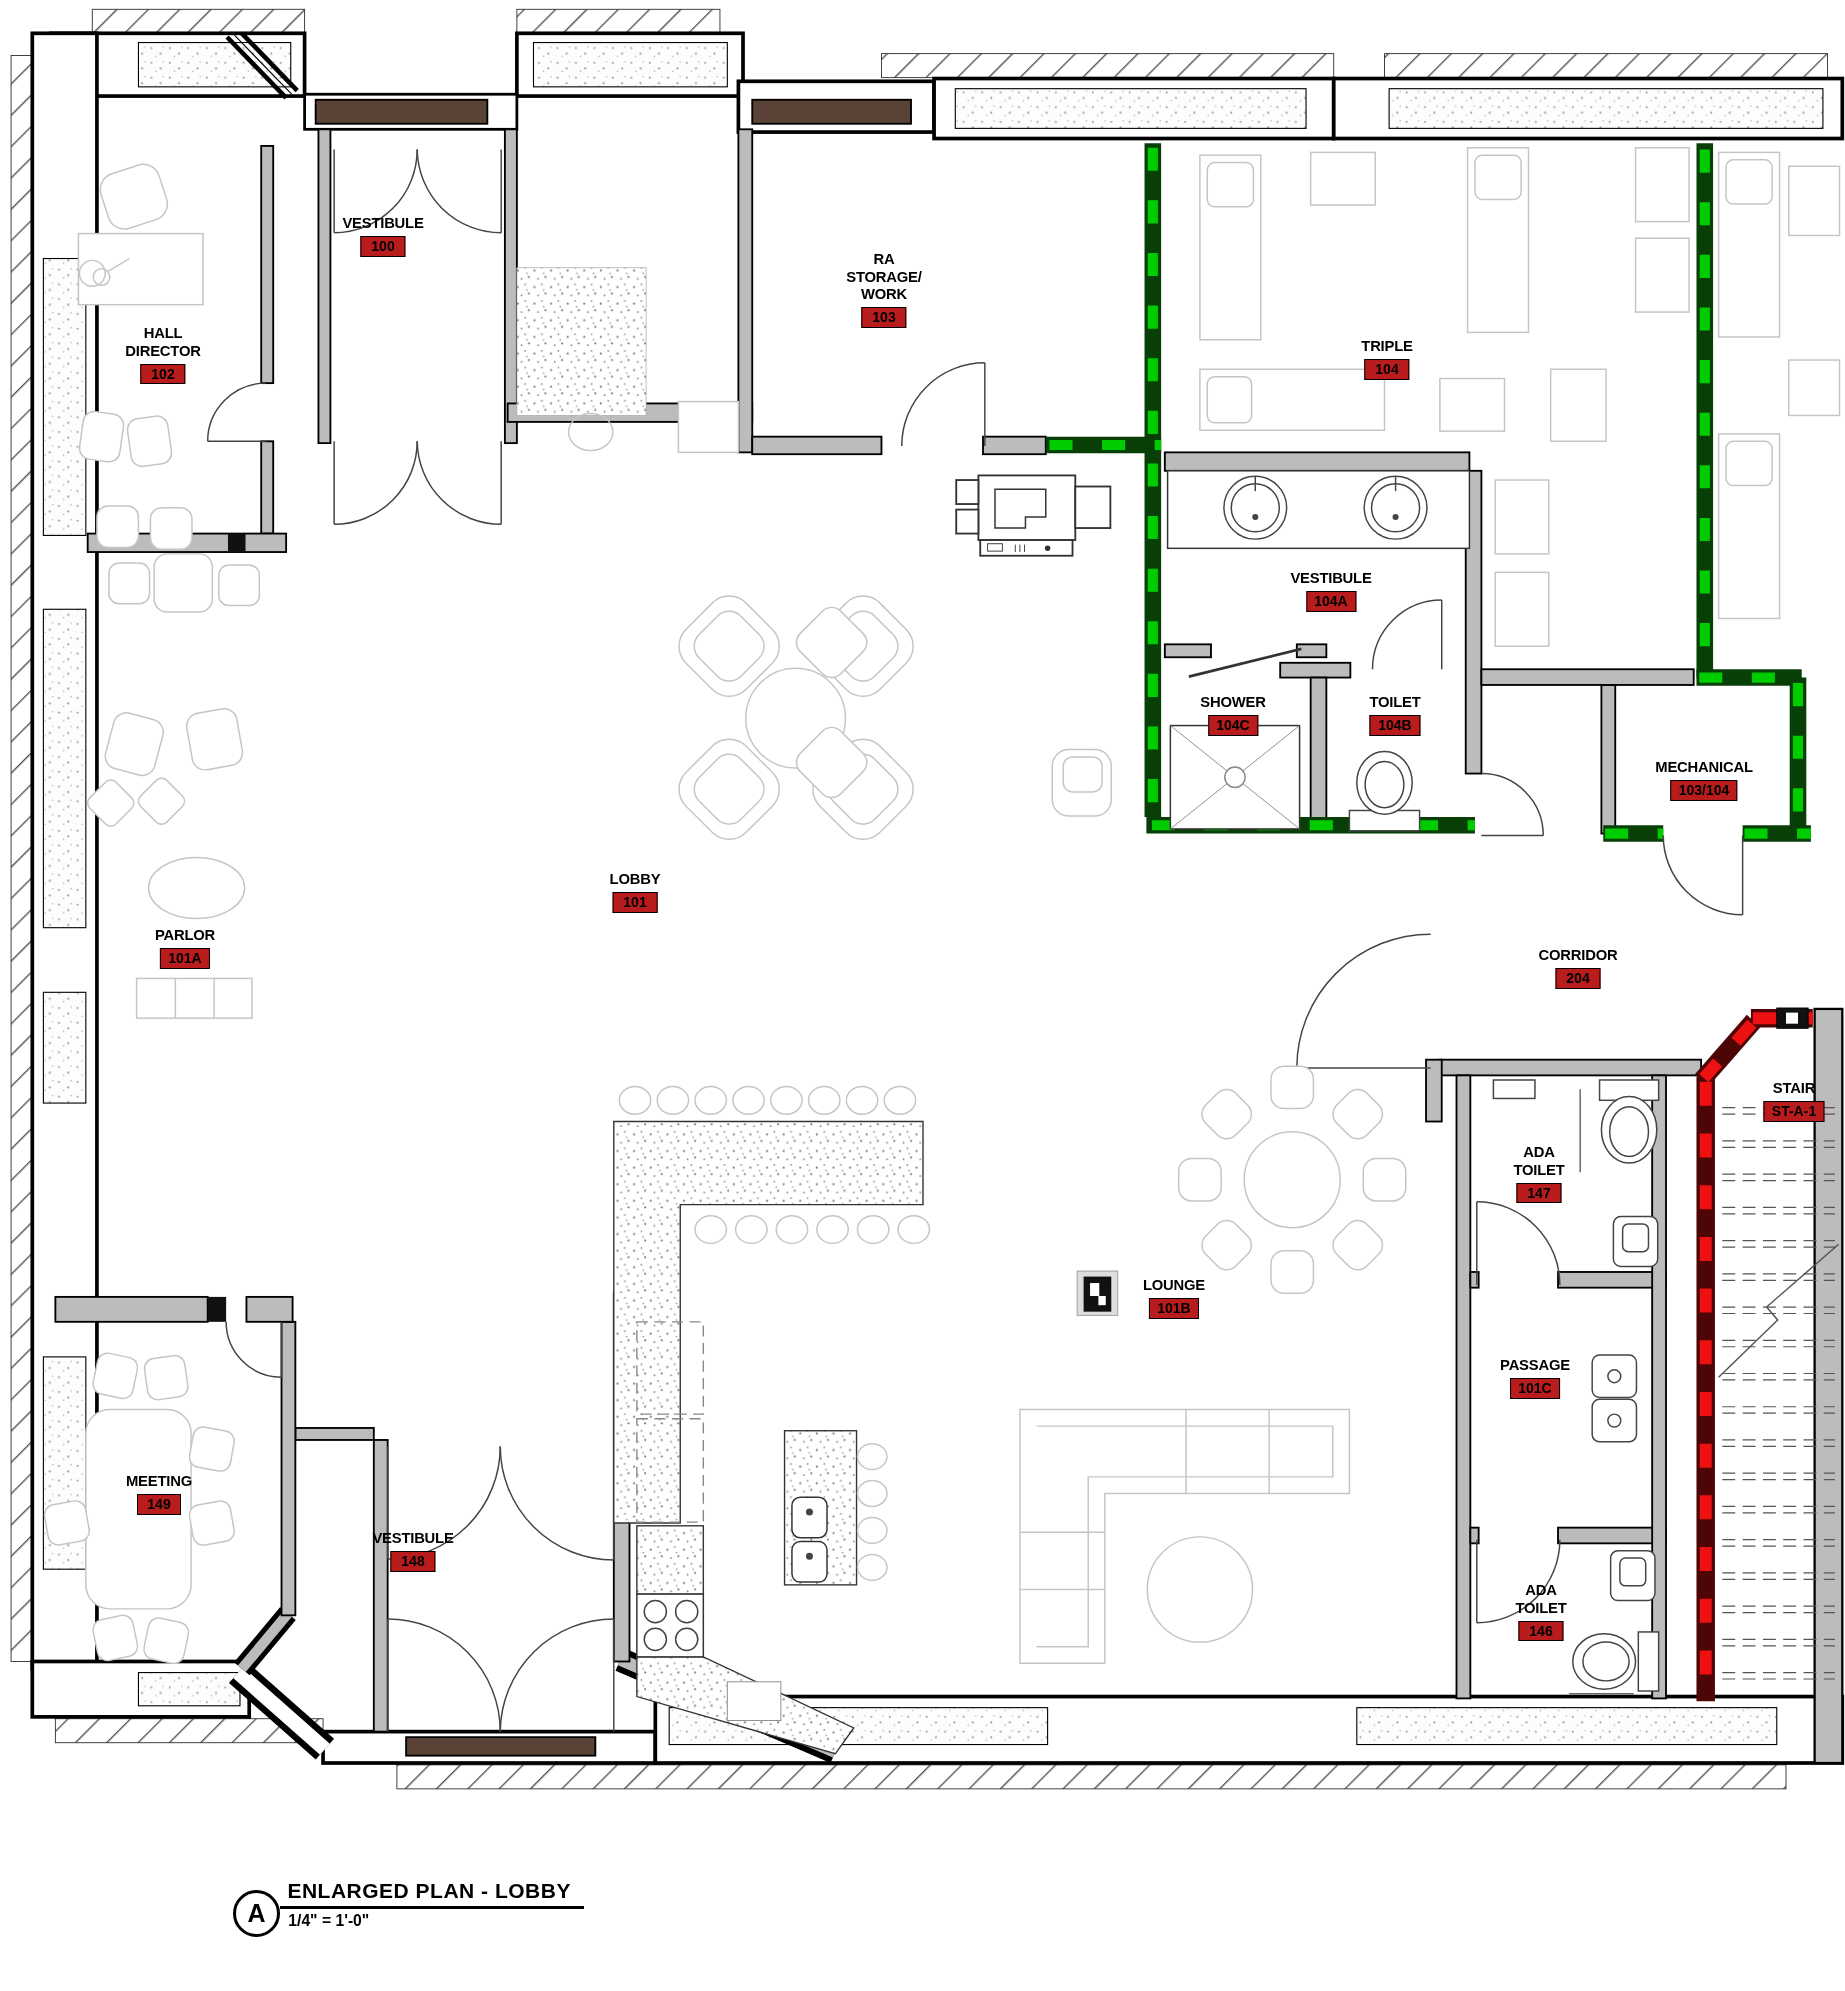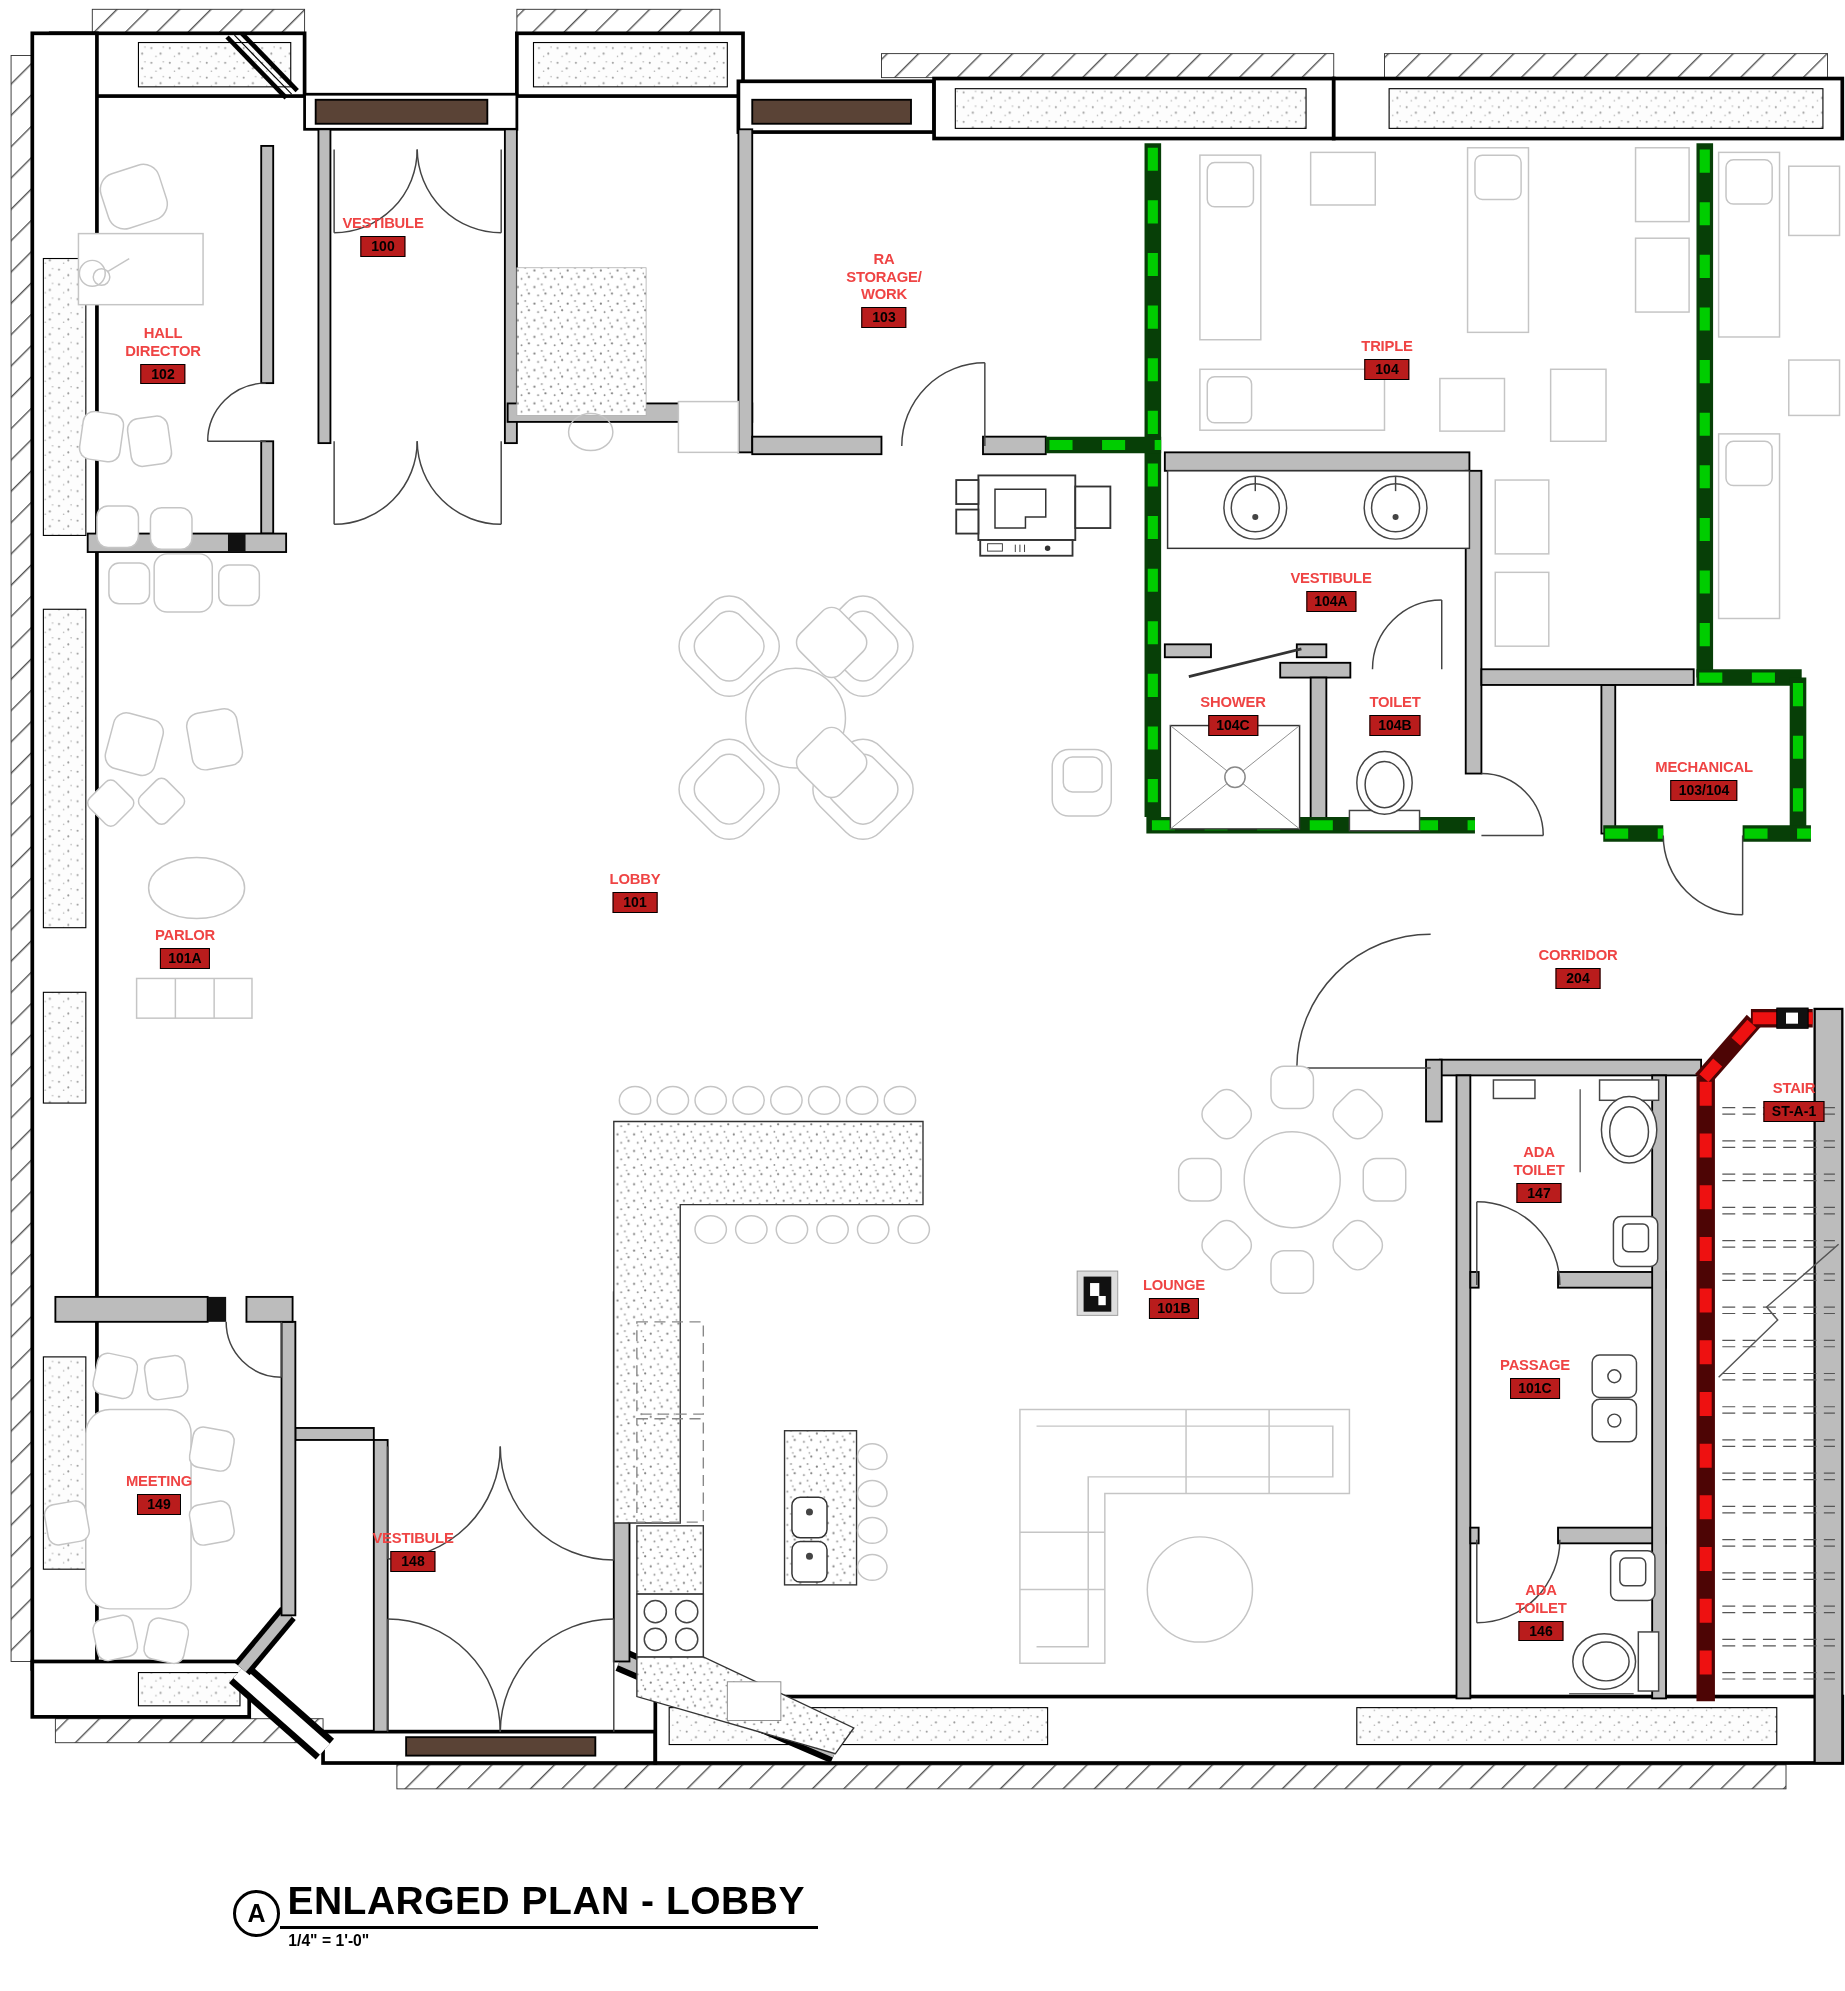--- a/index.html
+++ b/index.html
@@ -2,30 +2,30 @@
 <html style="--green: #00cd00; --greenB: #073f07; --red: #ee1111; --redB: #4d0505; --brown: #5a4336; --furn: #c5c5c5;font-size:14.8px"><head>
 <meta charset="utf-8">
 <style>
   html,body{margin:0;padding:0;background:#fff;}
   .canvas{position:relative;width:1846px;height:1992px;background:#fff;overflow:hidden;
           font-family:"Liberation Sans",sans-serif;}
   svg{position:absolute;left:0;top:0;}
   
   #labels{position:absolute;left:0;top:0;width:100%;height:100%;}
   .rlabel{position:absolute;transform:translateX(-50%);text-align:center;white-space:nowrap;}
-  .rname{font-weight:bold;font-size:14.8px;line-height:17.5px;letter-spacing:-0.2px;color:#ef4444;}
+  .rname{font-weight:bold;font-size:14.8px;line-height:17.5px;letter-spacing:-0.2px;color:#000000;}
   .rnum{display:inline-block;border:1.8px solid #000;background:#b91c1c;padding:0px 7.4px;margin-top:3.7px;
         font-weight:bold;font-size:14px;line-height:18.5px;min-width:28px;color:#000;}
   
   .titleblock{position:absolute;left:233px;top:1879px;display:flex;align-items:flex-start;}
   .tb-circle{width:41px;height:41px;border:3.2px solid #000;border-radius:50%;display:flex;
              align-items:center;justify-content:center;font-weight:bold;font-size:25px;margin-top:11px;
              background:#fff;flex:0 0 auto;}
   .tb-text{display:flex;flex-direction:column;}
-  .tb-title{font-weight:bold;font-size:39px;letter-spacing:0.5px;border-bottom:3.7px solid #000;
+  .tb-title{font-weight:bold;font-size:21px;letter-spacing:0.5px;border-bottom:3.7px solid #000;
             padding:0 13px 2.8px 7.4px;}
   .tb-scale{font-weight:bold;font-size:15.7px;padding:2.8px 0 0 8.3px;}
 </style>
 </head>
 <body>
 
 <div class="canvas">
 
 <svg width="1846" height="1992" viewBox="0 0 2000 2158">
 <defs>

